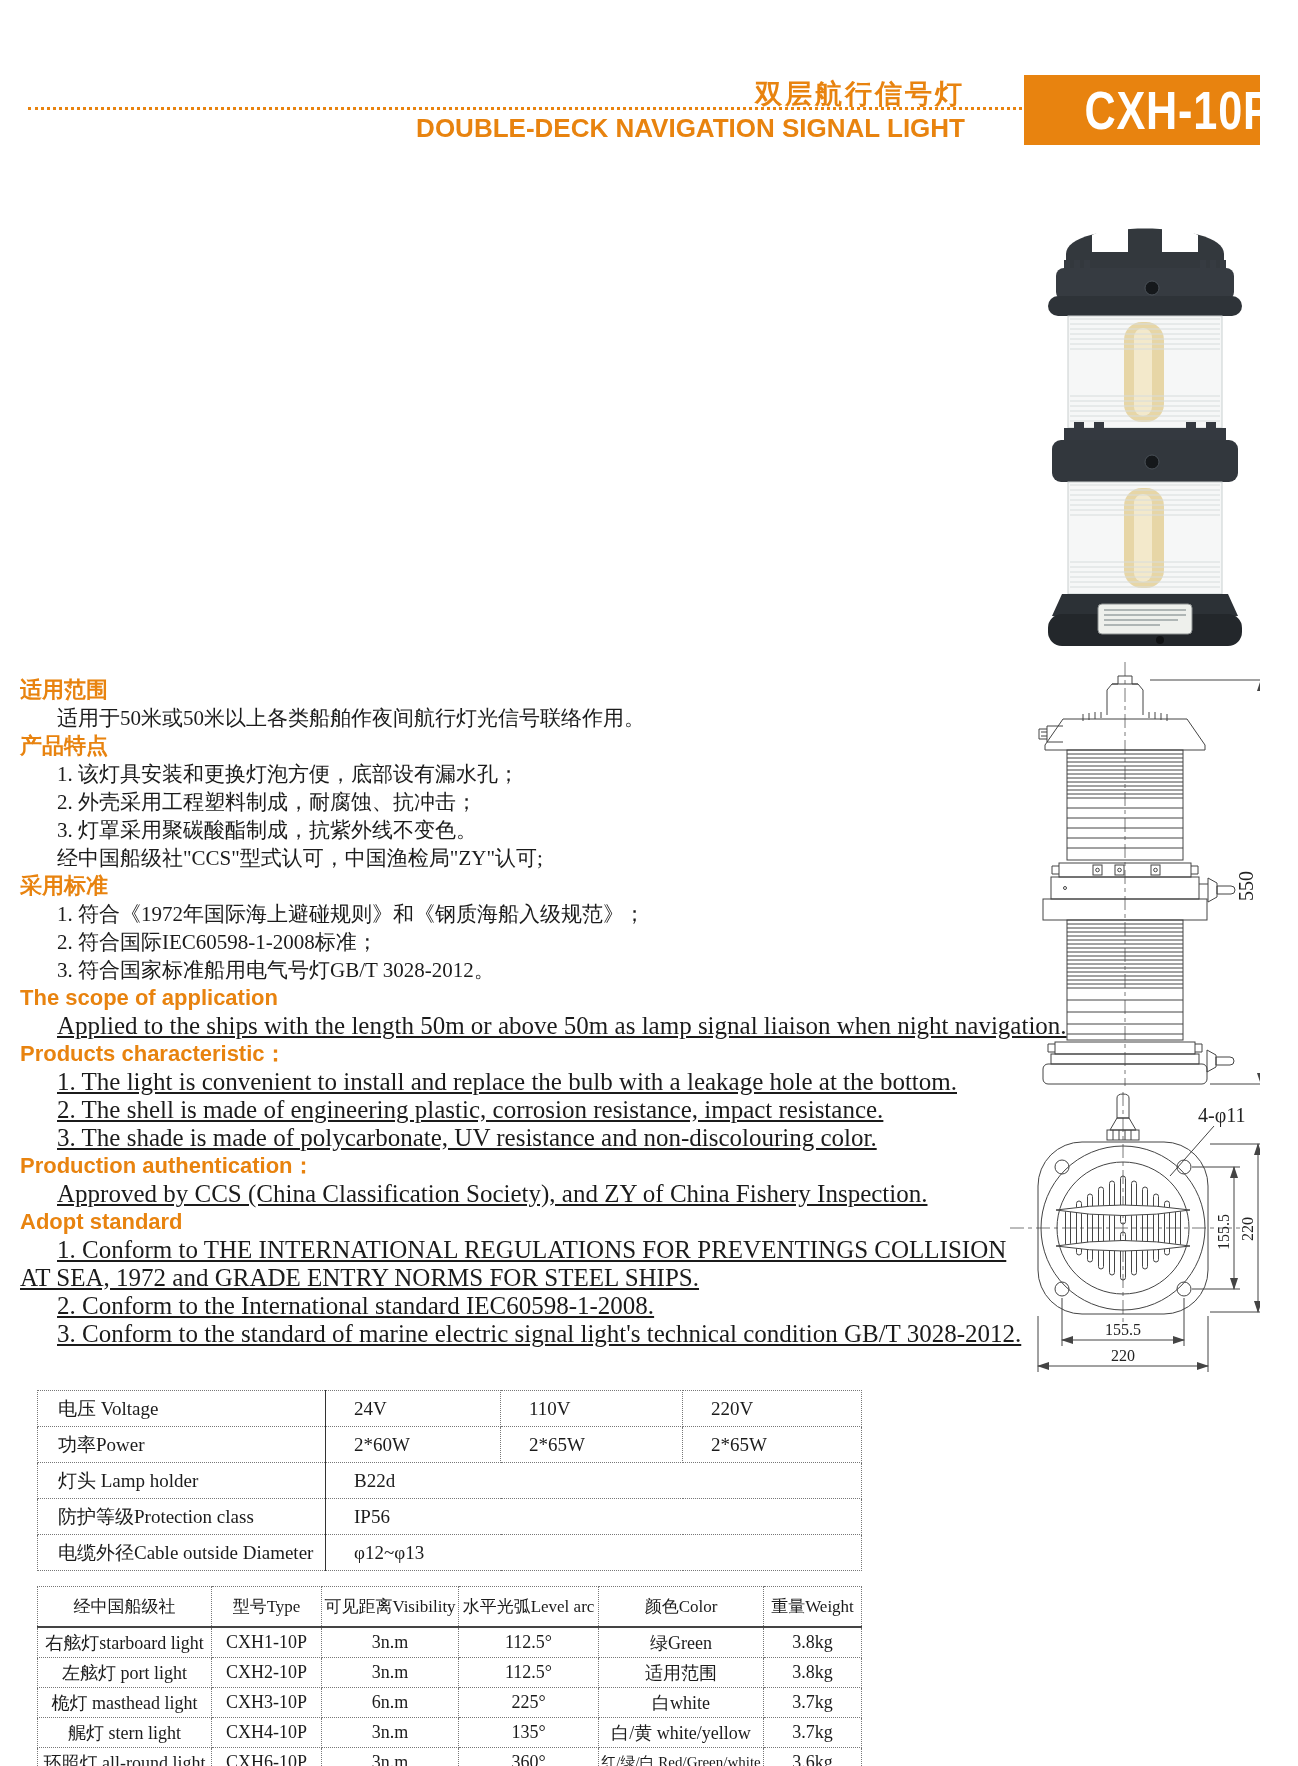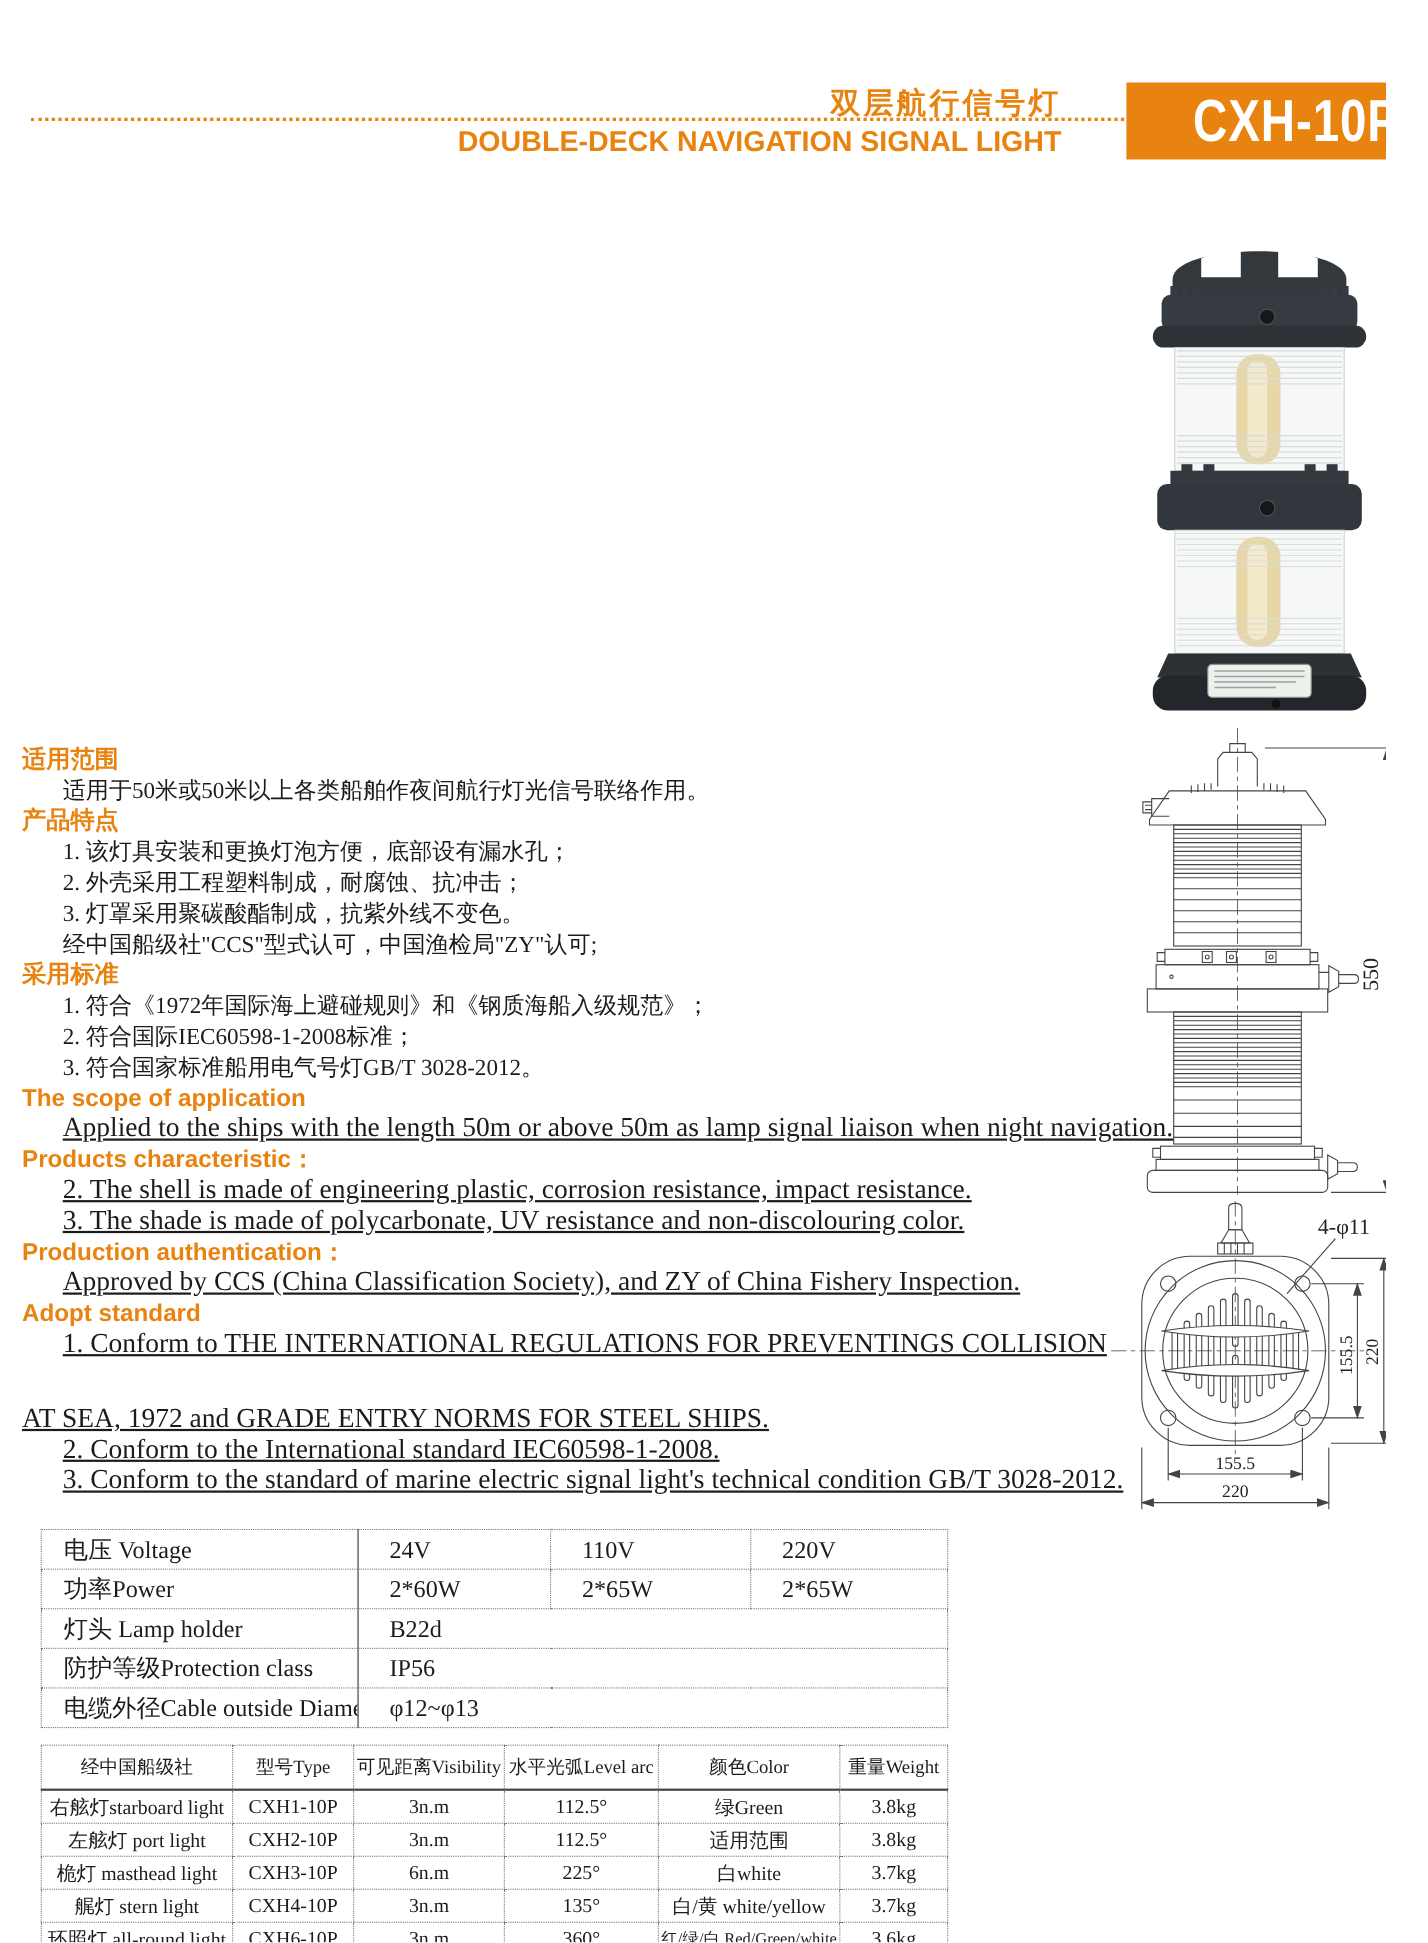--- a/index.html
+++ b/index.html
@@ -15,28 +15,28 @@
             font-size:26px;color:var(--accent);text-align:right;}
   .badge{left:1024px;top:75px;width:272px;height:70px;background:var(--accent);
          display:flex;align-items:center;justify-content:flex-end;}
   .badge span{color:#fff;font-family:"Liberation Sans",sans-serif;font-weight:bold;
               font-size:54px;letter-spacing:1px;transform:scaleX(.8);white-space:nowrap;}
   
   #content{left:20px;top:676px;width:960px;}
   .line{height:28px;line-height:28px;white-space:nowrap;}
   .hcn,.hen{font-family:"Liberation Sans",sans-serif;font-weight:bold;color:var(--accent);font-size:22px;}
   .body{padding-left:37px;}
-  .flush{padding-left:0;margin-top:40px;}
+  .flush{padding-left:0;}
   .cn{font-size:21px;}
   .en{font-size:25px;text-decoration:underline;}
   
   table{border-collapse:collapse;table-layout:fixed;position:absolute;left:37px;width:824px;}
   td,th{border:1px dotted #777;overflow:hidden;white-space:nowrap;}
   #spec-table{top:1390px;}
-  #spec-table td{height:33px;font-size:22px;padding-left:28px;text-align:left;}
+  #spec-table td{height:33px;font-size:19px;padding-left:28px;text-align:left;}
   #spec-table td.lb{border-right:1px solid #333;padding-left:20px;}
   #model-table{top:1586px;}
   #model-table th{height:37px;font-size:17px;font-weight:normal;border-bottom:2px solid #444;text-align:center;}
   #model-table td{height:27px;font-size:18px;text-align:center;}
   #model-table td.sm{font-size:15px;}
   
   svg text{font-family:"Liberation Serif",serif;fill:#222;}
   .ln{stroke:#444;fill:none;stroke-width:1;}
   .cl{stroke:#555;fill:none;stroke-width:.8;stroke-dasharray:14 4 4 4;}
 </style>
@@ -204,20 +204,21 @@
     <div class="line body cn">2. 外壳采用工程塑料制成，耐腐蚀、抗冲击；</div>
     <div class="line body cn">3. 灯罩采用聚碳酸酯制成，抗紫外线不变色。</div>
     <div class="line body cn">经中国船级社"CCS"型式认可，中国渔检局"ZY"认可;</div>
     <div class="line hcn">采用标准</div>
     <div class="line body cn">1. 符合《1972年国际海上避碰规则》和《钢质海船入级规范》；</div>
     <div class="line body cn">2. 符合国际IEC60598-1-2008标准；</div>
     <div class="line body cn">3. 符合国家标准船用电气号灯GB/T 3028-2012。</div>
     <div class="line hen">The scope of application</div>
     <div class="line body en">Applied to the ships with the length 50m or above 50m as lamp signal liaison when night navigation.</div>
     <div class="line hen">Products characteristic：</div>
+    <div class="line body en">1. The light is convenient to install and replace the bulb with a leakage hole at the bottom.</div>
     <div class="line body en">2. The shell is made of engineering plastic, corrosion resistance, impact resistance.</div>
     <div class="line body en">3. The shade is made of polycarbonate, UV resistance and non-discolouring color.</div>
     <div class="line hen">Production authentication：</div>
     <div class="line body en">Approved by CCS (China Classification Society), and ZY of China Fishery Inspection.</div>
     <div class="line hen">Adopt standard</div>
     <div class="line body en">1. Conform to THE INTERNATIONAL REGULATIONS FOR PREVENTINGS COLLISION</div>
     <div class="line flush en">AT SEA, 1972 and GRADE ENTRY NORMS FOR STEEL SHIPS.</div>
     <div class="line body en">2. Conform to the International standard IEC60598-1-2008.</div>
     <div class="line body en">3. Conform to the standard of marine electric signal light's technical condition GB/T 3028-2012.</div>
   </div>

